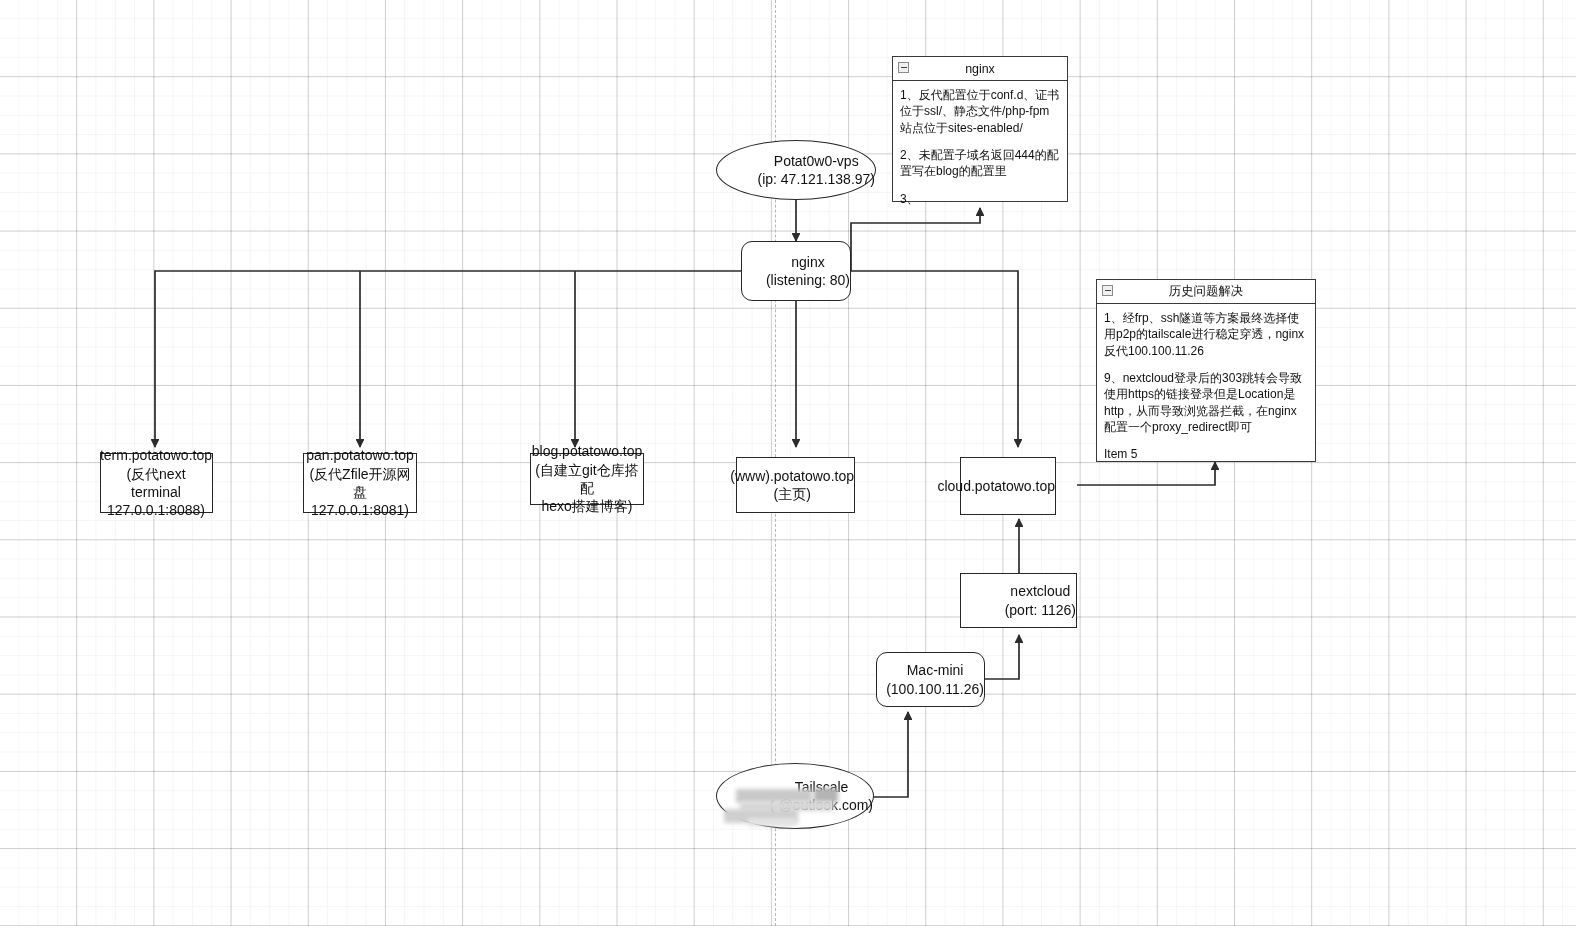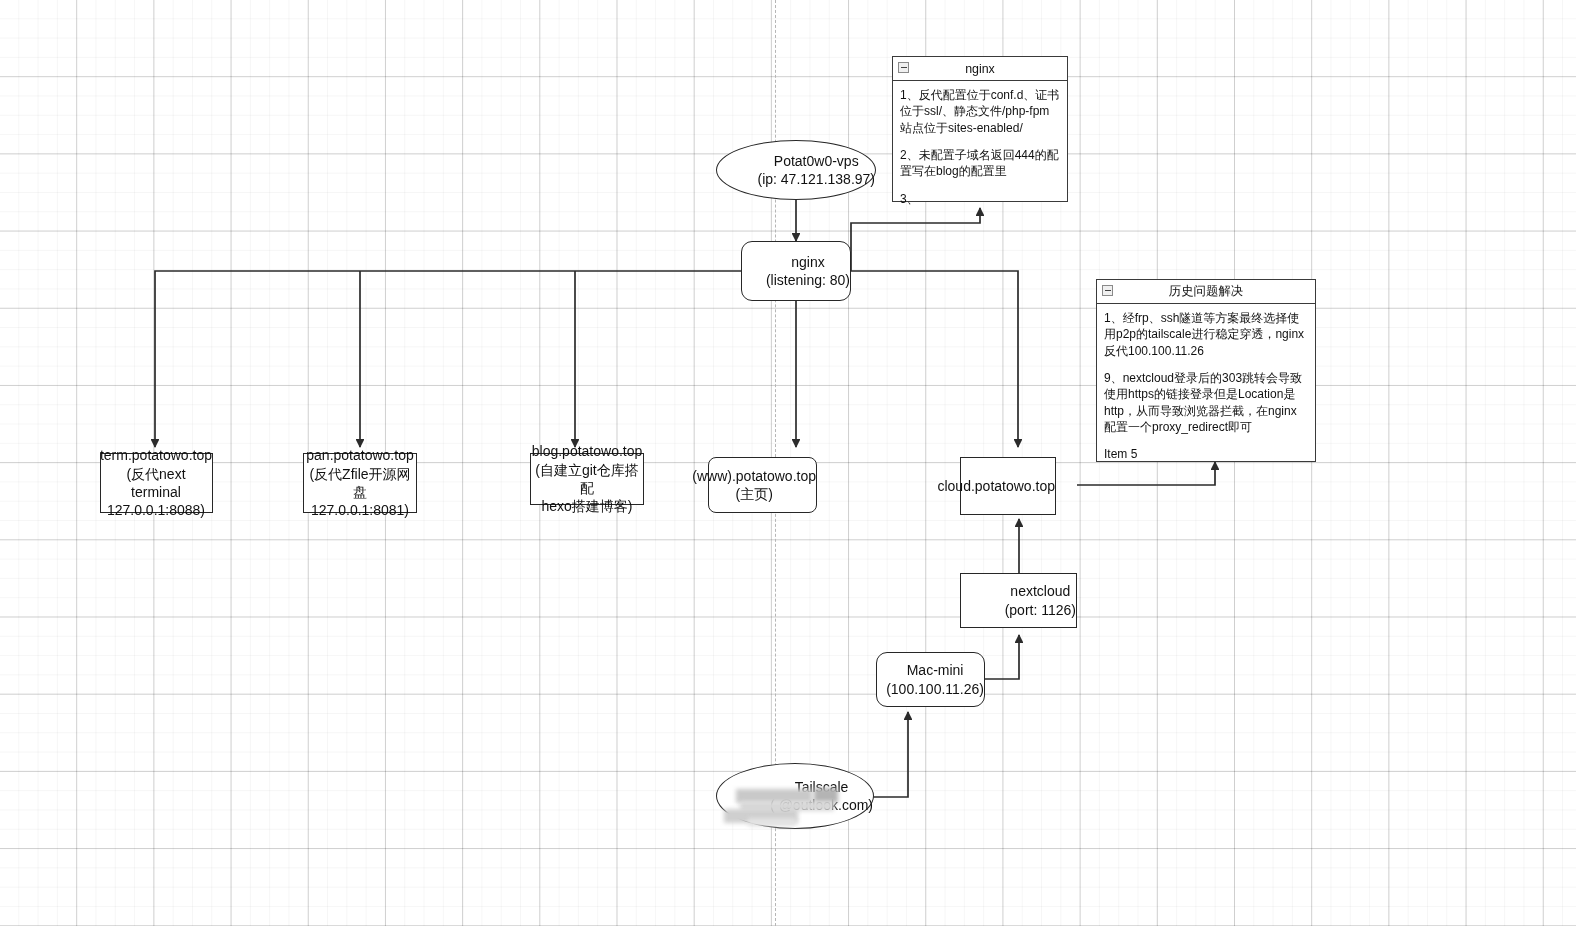--- a/index.html
+++ b/index.html
@@ -185,21 +185,21 @@
 (反代Zfile开源网盘
 127.0.0.1:8081)</span>
   </div>
 
   <div class="node" style="left:518px; top:453px; width:114px; height:52px;margin-left:12px;">
     <span>blog.potatowo.top
 (自建立git仓库搭配
 hexo搭建博客)</span>
   </div>
 
-  <div class="node" style="left:708px; top:457px; width:109px; height:56px;border-radius:8px;">
+  <div class="node" style="left:736px; top:457px; width:119px; height:56px;">
     <span>(www).potatowo.top
 (主页)</span>
   </div>
 
   <div class="node" style="left:960px; top:457px; width:96px; height:58px;">
     <span>cloud.potatowo.top</span>
   </div>
 
   <div class="node" style="left:960px; top:573px; width:117px; height:55px;padding-left:9px;">
     <span>nextcloud

